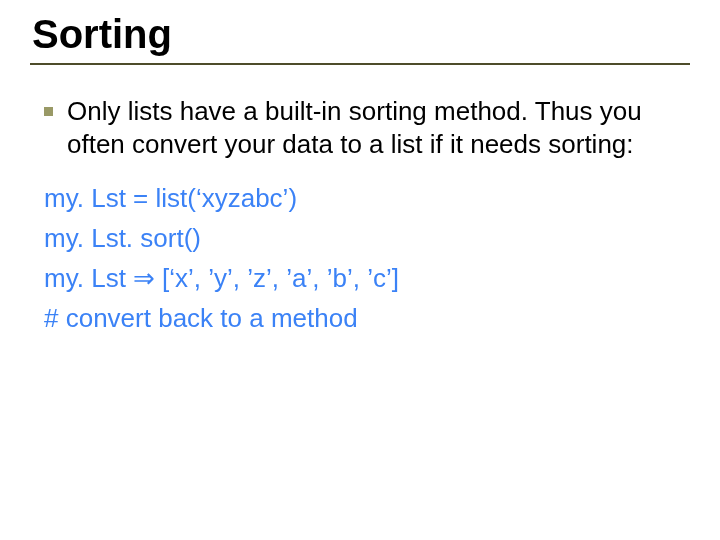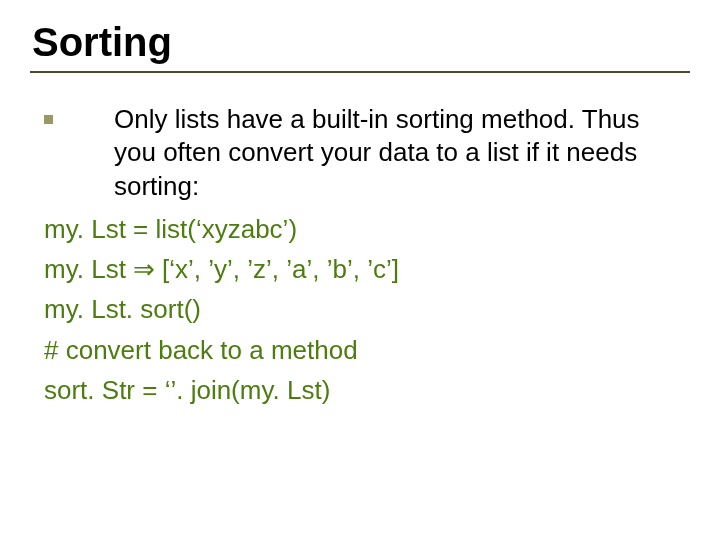--- a/index.html
+++ b/index.html
@@ -15,59 +15,58 @@
     width: 720px;
     height: 540px;
     box-sizing: border-box;
     padding: 10px 30px 20px 30px;
     position: relative;
   }
   .title-wrap {
     border-bottom: 2px solid #4d4c2a;
     padding-bottom: 6px;
     margin-bottom: 30px;
-    margin-top: 10px;
+    margin-top: 2px;
   }
   .title {
     font-size: 40px;
     font-weight: bold;
     color: #000000;
     letter-spacing: 0px;
     padding-left: 2px;
   }
   .body {
     padding-left: 14px;
     padding-right: 10px;
   }
   .bullet-item {
     display: flex;
     align-items: flex-start;
-    margin-bottom: 6px;
-    gap: 47px;
+    margin-bottom: 16px;
   }
   .bullet {
     width: 9px;
     height: 9px;
     background: #999966;
     flex-shrink: 0;
     margin-top: 12px;
     margin-right: 14px;
   }
   .bullet-text {
     font-size: 26px;
     color: #000000;
     line-height: 1.28;
   }
   .code-block {
     font-size: 26px;
     line-height: 1.55;
     padding-left: 0px;
   }
   .code-line {
-    color: #4d7c0f;
+    color: #3b82f6;
   }
   .code-line .arrow {
     font-family: "Arial Unicode MS", Arial, sans-serif;
   }
   .indent {
     display: inline-block;
     width: 36px;
   }
 </style>
 </head>
@@ -81,21 +80,20 @@
 
   <div class="body">
 
     <div class="bullet-item">
       <div class="bullet"></div>
       <div class="bullet-text">Only lists have a built-in sorting method. Thus you often convert your data to a list if it needs sorting:</div>
     </div>
 
     <div class="code-block">
       <div class="code-line">my. Lst = list(‘xyzabc’)</div>
+      <div class="code-line">my. Lst. sort()</div>
       <div class="code-line">my. Lst ⇒ [‘x’, ’y’, ’z’, ’a’, ’b’, ’c’]</div>
-      <div class="code-line">my. Lst. sort()</div>
       <div class="code-line"># convert back to a method</div>
-      <div class="code-line">sort. Str = ‘’. join(my. Lst)</div>
     </div>
 
   </div>
 
 </div>
 
 </body></html>

